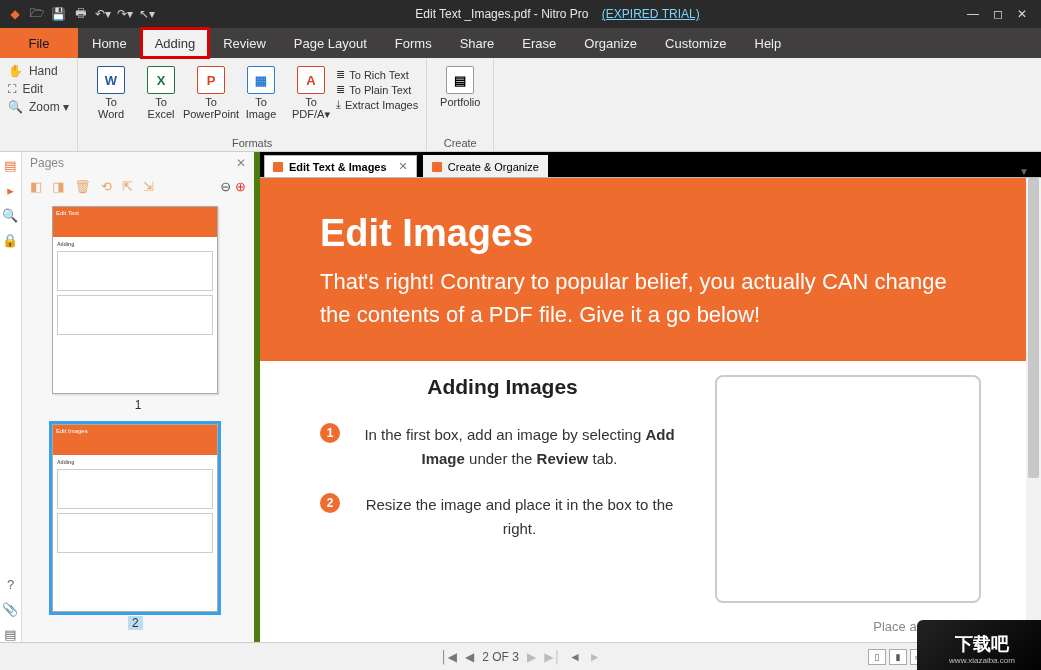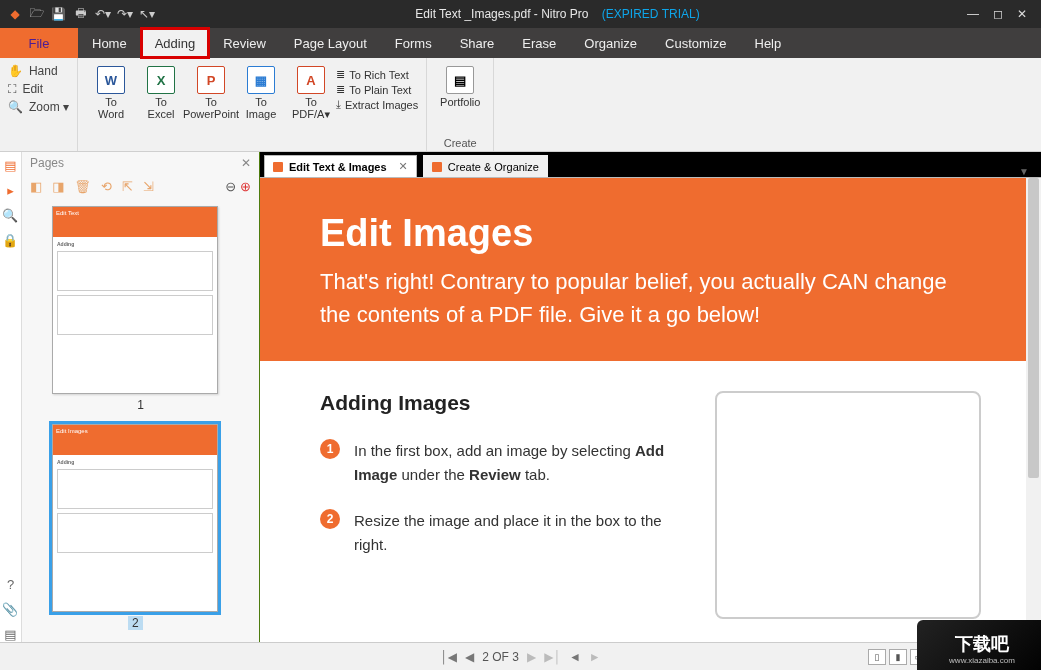--- a/index.html
+++ b/index.html
@@ -2,25 +2,25 @@
 <html><head>
 <meta charset="utf-8">
 <style>
 * { margin: 0; padding: 0; box-sizing: border-box; font-family: "Segoe UI", Arial, sans-serif; }
 body { width: 1041px; height: 670px; background: #fff; overflow: hidden; font-size: 12px; }
 
 .titlebar { height: 28px; background: #2a2a2a; display: flex; align-items: center; color: #fff; }
 .titlebar .qat { display: flex; align-items: center; gap: 4px; padding: 0 6px; }
 .titlebar .qat span { width: 18px; text-align: center; color: #ccc; cursor: pointer; }
 .titlebar .title-center { flex: 1; text-align: center; color: #e8e8e8; font-size: 12px; }
-.titlebar .expired { color: #0ea5e9; margin-left: 10px; }
+.titlebar .expired { color: #7dd3fc; margin-left: 10px; text-decoration: underline; }
 .titlebar .win { display: flex; gap: 14px; padding: 0 14px; color: #ddd; }
 
 .menubar { height: 30px; background: #403e3e; display: flex; align-items: stretch; color: #fff; }
-.file-tab { width: 78px; background: #ef6c2f; color: #4c1d95; display: flex; align-items: center; justify-content: center; font-size: 13px; }
+.file-tab { width: 78px; background: #ef6c2f; color: #0f172a; display: flex; align-items: center; justify-content: center; font-size: 13px; }
 .menubar .tab { padding: 0 14px; display: flex; align-items: center; font-size: 13px; color: #eee; cursor: pointer; }
 .menubar .tab.active { background: #f1f1f1; color: #333; outline: 3px solid #d80000; outline-offset: -2px; }
 
 .ribbon { height: 94px; background: #f1f1f1; border-bottom: 1px solid #cfcfcf; display: flex; }
 .toolgroup-left { width: 78px; border-right: 1px solid #d8d8d8; padding: 6px 8px; display: flex; flex-direction: column; gap: 4px; color: #444; }
 .toolgroup-left .rowi { display: flex; align-items: center; gap: 6px; font-size: 12px; }
 .ribbon-group { border-right: 1px solid #d8d8d8; padding: 4px 8px 2px; display: flex; flex-direction: column; }
 .ribbon-group .btns { display: flex; gap: 0; }
 .bigbtn { width: 50px; display: flex; flex-direction: column; align-items: center; gap: 2px; padding-top: 4px; cursor: pointer; }
 .bigbtn .ic { width: 28px; height: 28px; border: 1px solid #999; border-radius: 2px; background: #fff; display: flex; align-items: center; justify-content: center; font-size: 13px; font-weight: bold; }
@@ -28,21 +28,21 @@
 .smallbtns { display: flex; flex-direction: column; gap: 2px; padding-top: 6px; }
 .smallbtn { display: flex; align-items: center; gap: 4px; font-size: 11px; color: #333; cursor: pointer; }
 .group-label { text-align: center; font-size: 11px; color: #555; margin-top: auto; }
 
 .workspace { display: flex; height: calc(670px - 28px - 30px - 94px - 28px); }
 .left-rail { width: 22px; background: #fff; border-right: 1px solid #ddd; display: flex; flex-direction: column; align-items: center; gap: 10px; padding-top: 6px; }
 .left-rail span { font-size: 13px; color: #666; cursor: pointer; }
 .left-rail .orange { color: #ef6c2f; }
 .left-rail .red { color: #c0392b; }
 
-.pages-panel { width: 238px; background: #f7f7f7; border-right: 1px solid #4d7c0f; display: flex; flex-direction: column; }
+.pages-panel { width: 238px; background: #f7f7f7; border-right: 6px solid #4d7c0f; display: flex; flex-direction: column; }
 .pages-head { height: 22px; display: flex; align-items: center; justify-content: space-between; padding: 0 8px; color: #888; font-size: 12px; }
 .pages-tools { height: 24px; display: flex; align-items: center; gap: 10px; padding: 0 8px; color: #bbb; }
 .pages-tools span { font-size: 13px; }
 .pages-tools .r { margin-left: auto; display: flex; gap: 4px; }
 .pages-list { flex: 1; overflow: auto; padding: 8px 30px; }
 .thumb { width: 166px; height: 188px; background: #fff; border: 1px solid #aaa; margin-bottom: 4px; box-shadow: 1px 1px 2px rgba(0,0,0,.15); display: flex; flex-direction: column; }
 .thumb.sel { outline: 3px solid #3aa0e8; }
 .thumb .th-hdr { background: #ef6c2f; height: 30px; color: #fff; font-size: 6px; padding: 3px; }
 .thumb .th-body { flex: 1; padding: 4px; font-size: 5px; color: #666; }
 .thumb .th-body .box { border: 1px solid #ccc; height: 40px; margin: 4px 0; }
@@ -55,21 +55,21 @@
 .doc-tab .di { width: 10px; height: 10px; background: #ef6c2f; border-radius: 1px; }
 .doc-tab .x { color: #777; margin-left: 6px; }
 .doc-tab.inactive { background: #f1f1f1; border-color: transparent; }
 .doc-tabs .drop { margin-left: auto; margin-right: 8px; color: #666; font-size: 10px; cursor: pointer; }
 
 .doc-scroll { flex: 1; overflow: auto; background: #fff; position: relative; }
 .doc-page { background: #fff; }
 .hero { background: #ef6c2f; color: #fff; padding: 34px 60px 30px; }
 .hero h1 { font-size: 38px; font-weight: 600; margin-bottom: 10px; }
 .hero p { font-size: 22px; line-height: 1.5; }
-.content { padding: 30px 60px; display: flex; gap: 30px; }
+.content { padding: 14px 60px; display: flex; gap: 30px; text-align: center; }
 .col-l { flex: 1; }
 .col-l h2 { font-size: 21px; font-weight: 700; color: #222; margin-bottom: 24px; }
 .step { display: flex; gap: 14px; margin-bottom: 22px; }
 .step .n { width: 20px; height: 20px; background: #ef6c2f; color: #fff; border-radius: 50%; display: flex; align-items: center; justify-content: center; font-size: 12px; font-weight: bold; flex-shrink: 0; }
 .step .t { font-size: 15px; color: #333; line-height: 1.6; }
 .step .t b { font-weight: 700; }
 .img-box { width: 266px; height: 228px; border: 2px solid #ccc; border-radius: 8px; }
 .caption { text-align: right; font-size: 13px; color: #888; padding: 2px 60px 0 0; }
 
 .vscroll { position: absolute; right: 0; top: 0; bottom: 0; width: 15px; background: #f1f1f1; }
@@ -167,20 +167,21 @@
           <div class="smallbtn">
             <span>≣</span>
             <span>To Plain Text</span>
           </div>
           <div class="smallbtn">
             <span>⤓</span>
             <span>Extract Images</span>
           </div>
         </div>
       </div>
+    <div class="group-label">Formats</div>
   </div>
   <div class="ribbon-group">
     <div class="btns" id="create-big">
         <div class="bigbtn">
           <div class="ic">▤</div>
           <div class="lbl">Portfolio</div>
         </div>
       </div>
     <div class="group-label">Create</div>
   </div>

